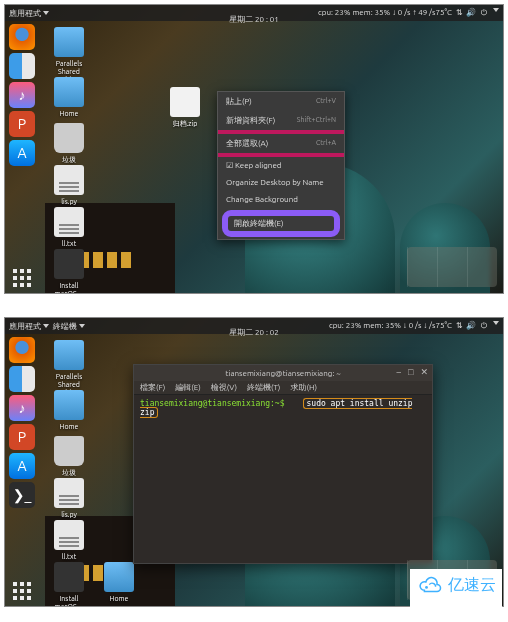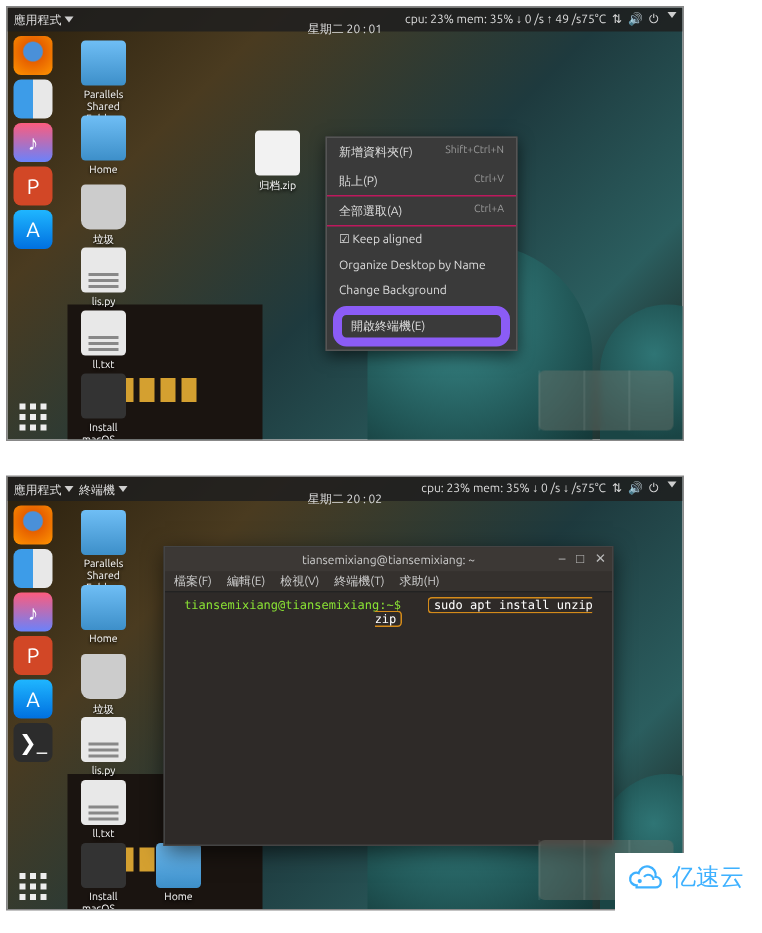--- a/index.html
+++ b/index.html
@@ -1,17 +1,17 @@
 <!DOCTYPE html>
 <html><head>
 <meta charset="utf-8">
 <style>
   * { margin: 0; padding: 0; box-sizing: border-box; }
   body { background: #fff; font-family: "Ubuntu", Arial, sans-serif; width: 508px; }
-  .shot { position: relative; width: 452px; height: 290px; margin: 4px; background: linear-gradient(135deg,#2a1f0d 0%, #4a3b20 25%, #1e3a3e 55%, #2b5e5f 80%, #1a1a15 100%); overflow: hidden; border: 1px solid #888; }
+  .shot { position: relative; width: 500px; height: 290px; margin: 4px; background: linear-gradient(135deg,#2a1f0d 0%, #4a3b20 25%, #1e3a3e 55%, #2b5e5f 80%, #1a1a15 100%); overflow: hidden; border: 1px solid #888; }
   .dome { position: absolute; bottom: -30px; left: 240px; width: 150px; height: 160px; background: radial-gradient(circle at 40% 30%, #3a8c8c 0%, #1f5252 60%, #0d2828 100%); border-radius: 75px 75px 0 0; }
   .dome2 { position: absolute; bottom: -20px; left: 395px; width: 90px; height: 110px; background: radial-gradient(circle at 40% 30%, #2f7575 0%, #1a4545 60%); border-radius: 45px 45px 0 0; }
   .dome-cap { position: absolute; bottom: 130px; left: 300px; width: 30px; height: 30px; background: #2a6a6a; border-radius: 50% 50% 5px 5px; }
   .building { position: absolute; bottom: 0; left: 40px; width: 130px; height: 90px; background: #1a1410; }
   .win-row { position: absolute; bottom: 25px; left: 60px; display: flex; gap: 4px; }
   .win-row span { width: 10px; height: 16px; background: #d4a030; display: block; }
   .topbar { position: absolute; top: 0; left: 0; right: 0; height: 16px; background: rgba(30,30,30,0.85); display: flex; align-items: center; font-size: 8px; color: #ddd; padding: 0 4px; }
   .topbar-left { flex: 0 0 auto; }
   .topbar-spacer { flex: 1; }
   .topbar-center { position: absolute; left: 50%; transform: translateX(-50%); display:flex; gap:6px;margin-top:13px; }
@@ -27,25 +27,25 @@
   .term-icon { background:#2c2c2c; }
   .apps-btn { position:absolute; bottom:4px; left:6px; width:22px; height:22px; display:grid; grid-template-columns:repeat(3,4px); grid-template-rows:repeat(3,4px); gap:3px; padding:2px;}
   .apps-btn span{background:#eee;width:4px;height:4px;}
   .desk-icon { position: absolute; width: 40px; text-align: center; font-size: 7px; color: #fff; text-shadow: 0 1px 2px #000; }
   .desk-icon .thumb { width: 30px; height: 30px; margin: 0 auto 2px; background: #e8e8e8; border-radius: 3px; position:relative; }
   .folder-thumb { background: linear-gradient(#6fbef5,#3d8fc9) !important; border-radius:3px; }
   .txt-thumb::after, .py-thumb::after { content:""; position:absolute; bottom:3px; left:5px; right:5px; height:2px; background:#888; box-shadow: 0 -4px #888, 0 -8px #888; }
   .zip-thumb { background:#f2f2f2 !important; }
   .ctx-menu { position: absolute; top: 86px; left: 212px; width: 128px; background: #3a3a3a; border: 1px solid #555; font-size: 8px; color: #ddd; box-shadow: 0 3px 10px rgba(0,0,0,0.6); }
   .ctx-row { display:flex; justify-content:space-between; padding: 4px 8px; }
-  .ctx-row.sep { border-top:1px solid #be185d; }
+  .ctx-row.sep { border-top:4px solid #be185d; }
   .ctx-row .sc { color:#999; font-size:7px; }
   .ctx-check { width:9px; display:inline-block; }
   .ctx-hi { border:6px solid #8b5cf6; border-radius:9px; margin:2px 4px; padding:2px 6px;}
-  .term-win { position: absolute; top: 46px; left: 104px; width: 300px; height: 200px; background: #2e2a28; border:1px solid #444; box-shadow:0 4px 14px rgba(0,0,0,0.6);text-align:center; }
+  .term-win { position: absolute; top: 46px; left: 128px; width: 300px; height: 200px; background: #2e2a28; border:1px solid #444; box-shadow:0 4px 14px rgba(0,0,0,0.6); }
   .term-title { height:16px; background:#3c3835; display:flex; align-items:center; justify-content:center; font-size:8px; color:#ccc; position:relative;}
   .term-ctrl { position:absolute; right:4px; top:2px; display:flex; gap:7px; color:#bbb; font-size:9px;}
   .term-menu { height:14px; background:#35312e; display:flex; gap:10px; padding:0 6px; font-size:8px; color:#ccc; align-items:center; border-bottom:1px solid #222;}
   .term-body { padding:4px 6px; font-family: monospace; font-size:8px; color:#d0d0d0; }
   .prompt-user { color:#8ae234; }
   .cmd-box { border:1.5px solid #d48b1a; border-radius:3px; padding:0 3px; margin-left:18px; color:#fff;}
   .blur { position:absolute; bottom:6px; right:6px; width:90px; height:40px; background: rgba(120,120,110,0.4); backdrop-filter: blur(2px); border-radius:4px; display:flex;}
   .blur div{flex:1;border-left:1px solid rgba(255,255,255,0.1);} 
   .watermark { position:absolute; bottom:-2px; right:6px; display:flex; align-items:center; gap:4px; font-size:16px; color:#3eb1ff; font-weight:500; background: #fff; padding: 6px 6px 28px 6px;}
   .watermark svg { width:28px; height:20px; }
@@ -102,26 +102,26 @@
   <div class="desk-icon" style="top:22px; left:44px"><div class="thumb folder-thumb"></div><span>Parallels Shared Folders</span></div>
   <div class="desk-icon" style="top:72px; left:44px"><div class="thumb folder-thumb"></div><span>Home</span></div>
   <div class="desk-icon" style="top:118px; left:44px"><div class="thumb" style="background:#ccc;border-radius:3px 3px 6px 6px"></div><span>垃圾</span></div>
   <div class="desk-icon" style="top:160px; left:44px"><div class="thumb py-thumb"></div><span>lis.py</span></div>
   <div class="desk-icon" style="top:202px; left:44px"><div class="thumb txt-thumb"></div><span>ll.txt</span></div>
   <div class="desk-icon" style="top:244px; left:44px"><div class="thumb" style="background:#333"></div><span>Install macOS ...</span></div>
   <div class="desk-icon" style="top:82px; left:160px"><div class="thumb zip-thumb"></div><span>归档.zip</span></div>
 
   <div class="ctx-menu">
     <div class="ctx-row">
+        <span>貼上(P)</span>
+        <span class="sc">Ctrl+V</span>
+      </div>
+    <div class="ctx-row">
         <span>新增資料夾(F)</span>
         <span class="sc">Shift+Ctrl+N</span>
-      </div>
-    <div class="ctx-row">
-        <span>貼上(P)</span>
-        <span class="sc">Ctrl+V</span>
       </div>
     <div class="ctx-row sep">
         <span>全部選取(A)</span>
         <span class="sc">Ctrl+A</span>
       </div>
     <div class="ctx-row sep">
         <span><span class="ctx-check">☑</span><span>Keep aligned</span></span>
       </div>
     <div class="ctx-row">
         <span>Organize Desktop by Name</span>

